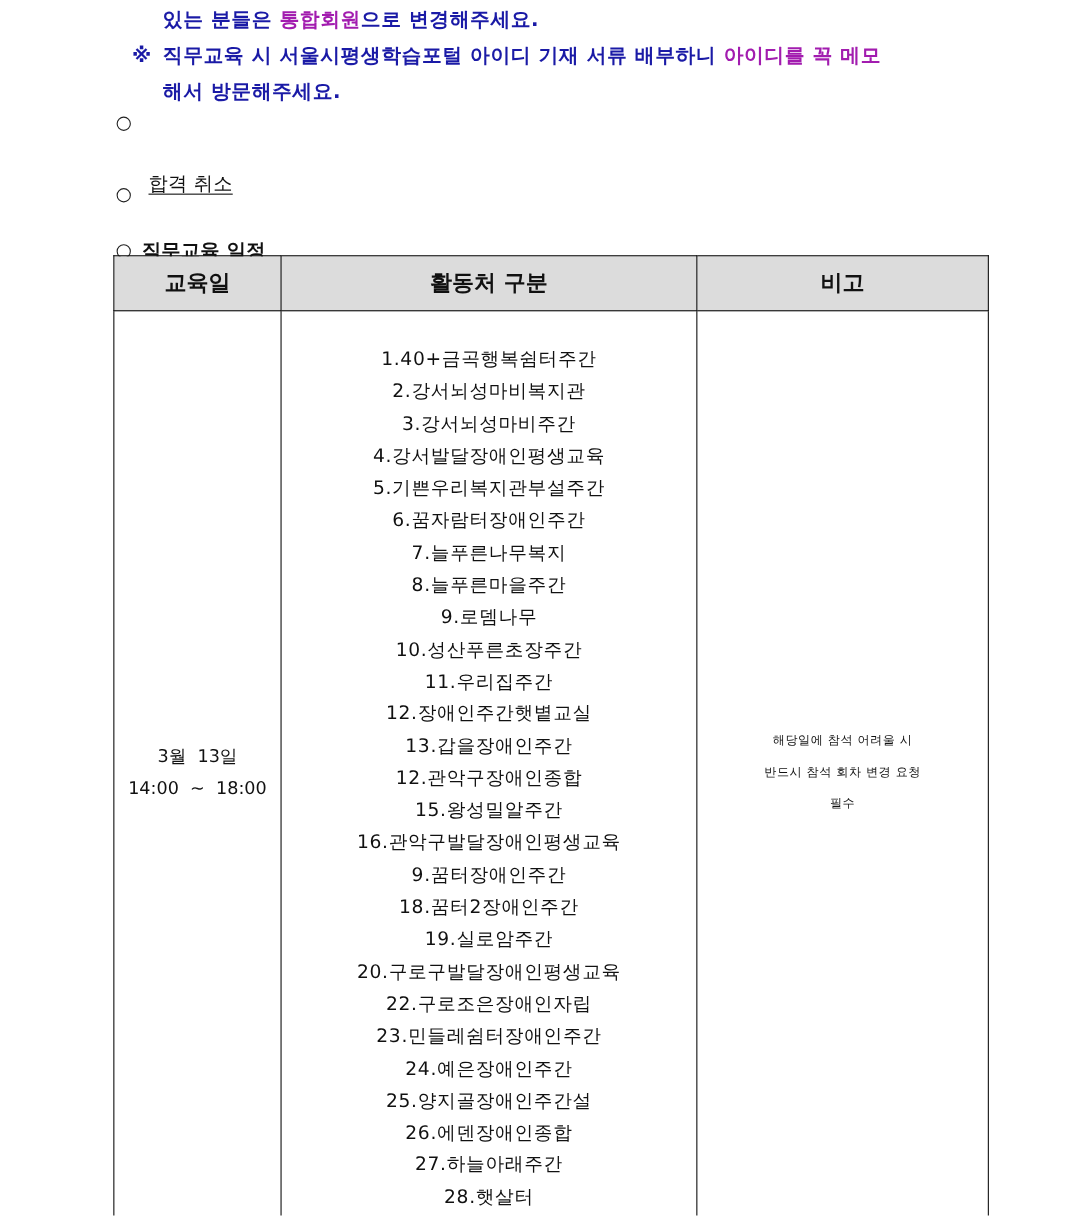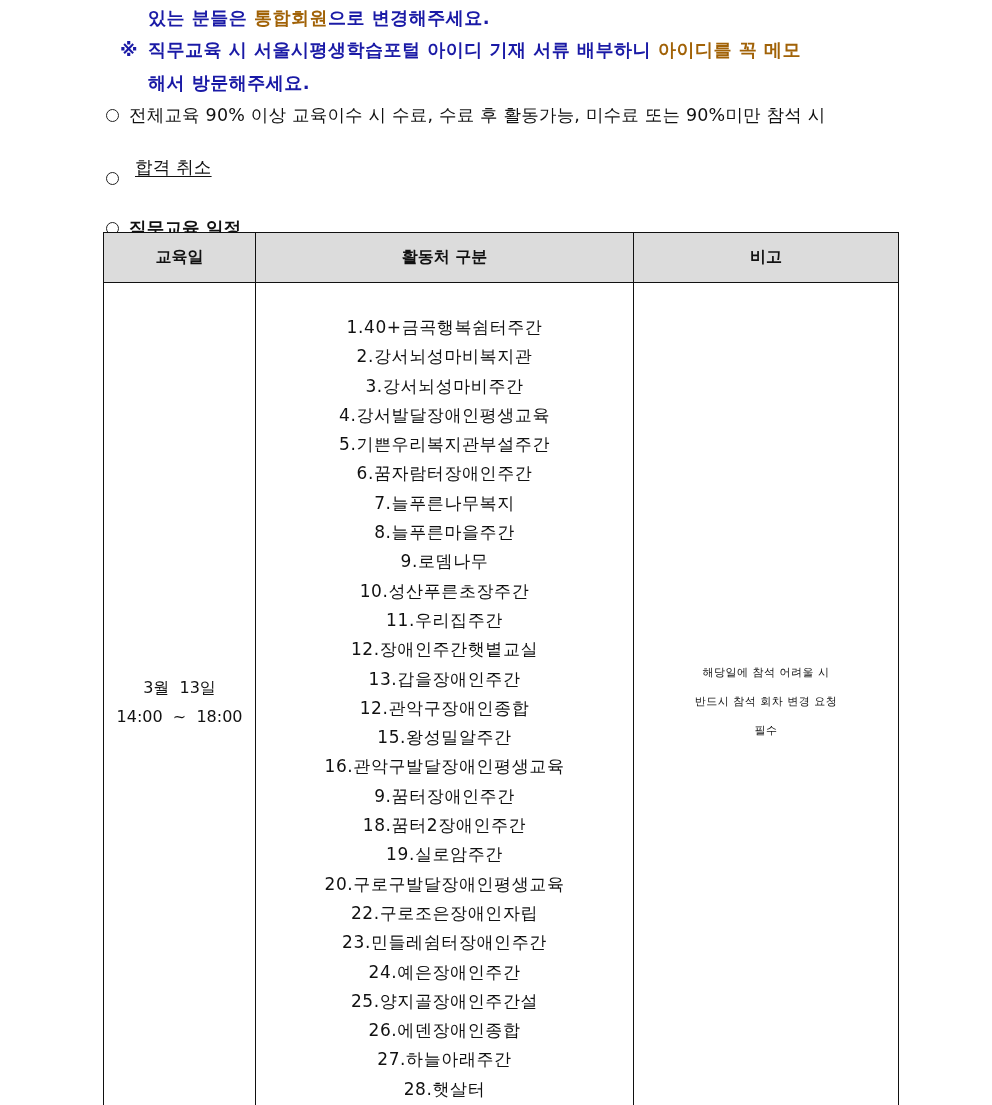--- a/index.html
+++ b/index.html
@@ -18,21 +18,21 @@
     .line {
       position: absolute;
       white-space: nowrap;
     }
     .notice {
       font-weight: bold;
       font-size: 18px;
       color: #1a1aa6;
       letter-spacing: 0.5px;
     }
-    .notice .red { color: #a16207; }
+    .notice .red { color: #a21caf; }
     .bullet-line {
       font-size: 17.5px;
       color: #111111;
       letter-spacing: 0.2px;
     }
     .bullet-line.bold { font-weight: bold; }
     .circle {
       display: inline-block;
       width: 13px;
       height: 13px;
@@ -53,21 +53,21 @@
       table-layout: fixed;
     }
     table.schedule th, table.schedule td {
       border: 1.5px solid #111;
       padding: 0;
       text-align: center;
     }
     table.schedule th {
       background: #dcdcdc;
       height: 49px;
-      font-size: 16px;
+      font-size: 20px;
       font-weight: bold;
       color: #111;
     }
     table.schedule td {
       vertical-align: middle;
       height: 819px;
     }
     .date-cell {
       font-weight: normal;
       font-size: 16px;
@@ -100,21 +100,21 @@
 
 <div class="line notice" style="left:120px; top:38px;">
   <span style="margin-right:10px;">※</span><span>직무교육 시 서울시평생학습포털 아이디 기재 서류 배부하니 </span><span class="red">아이디를 꼭 메모</span>
 </div>
 
 <div class="line notice" style="left:148px; top:71px;">
   <span>해서 방문해주세요.</span>
 </div>
 
 <div class="line bullet-line" style="left:106px; top:103px;">
-  <span class="circle"></span><span>전체교육 90% 이상 교육이수 시 수료, 수료 후 활동가능, 미수료 또는 90%미만 참석 시</span>
+  <span class="circle"></span>
 </div>
 <div class="line bullet-line" style="left:135px; top:135px;margin-top:20px;">
   <span class="underlined">합격 취소</span>
 </div>
 
 <div class="line bullet-line" style="left:106px; top:168px;">
   <span class="circle"></span>
 </div>
 
 <div class="line bullet-line bold" style="left:106px; top:200px;margin-top:16px;">

